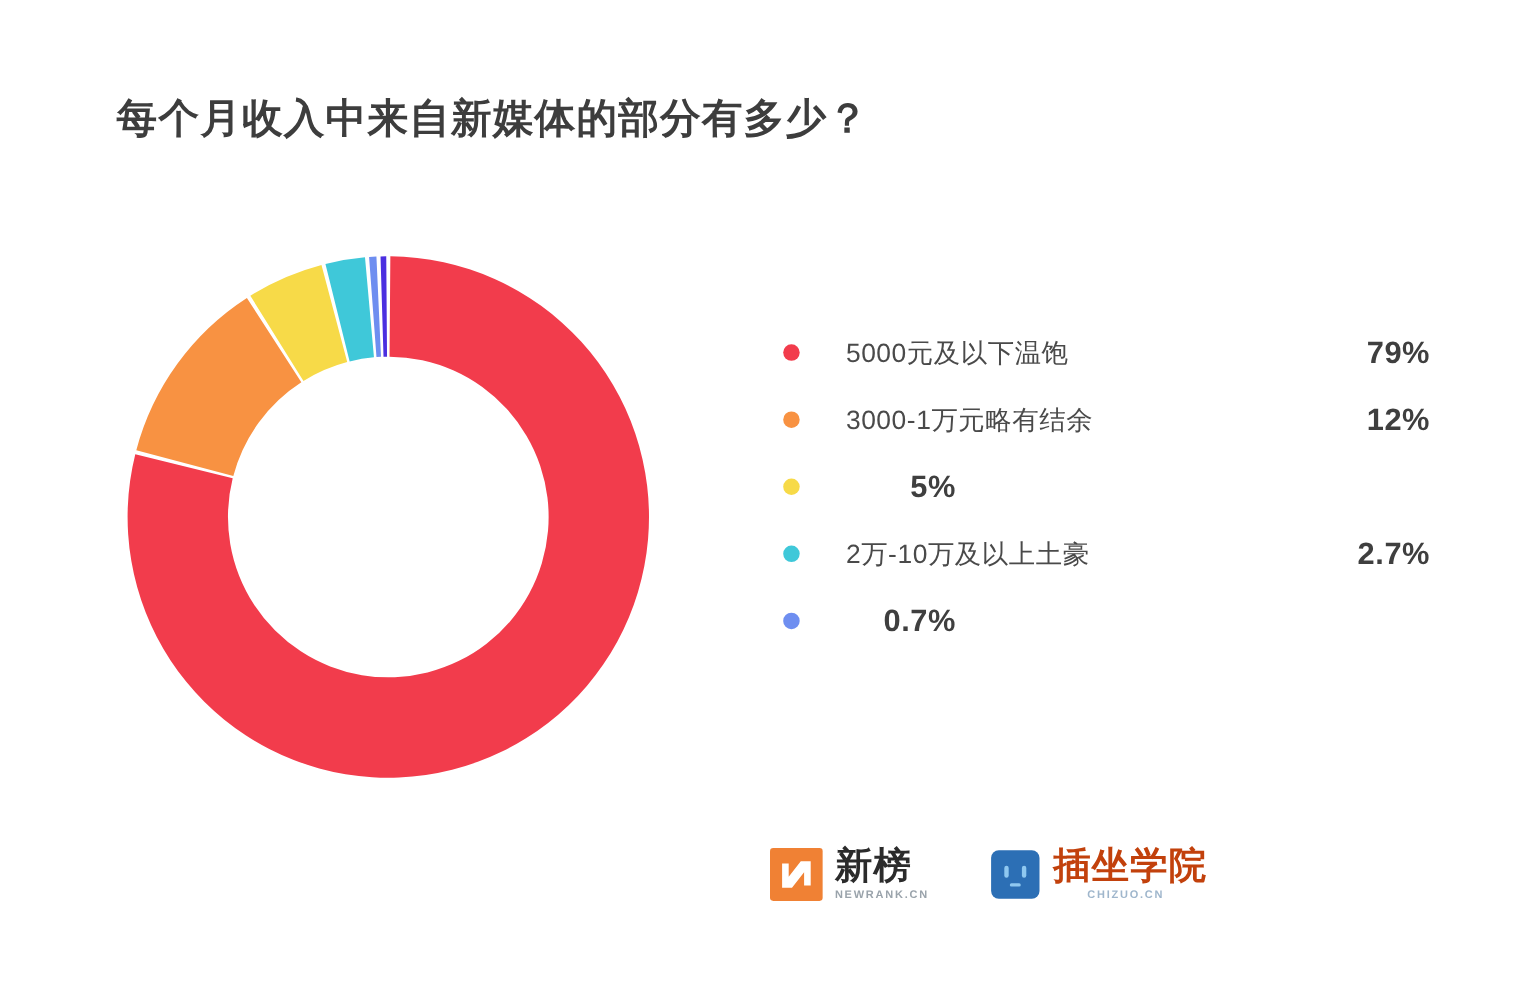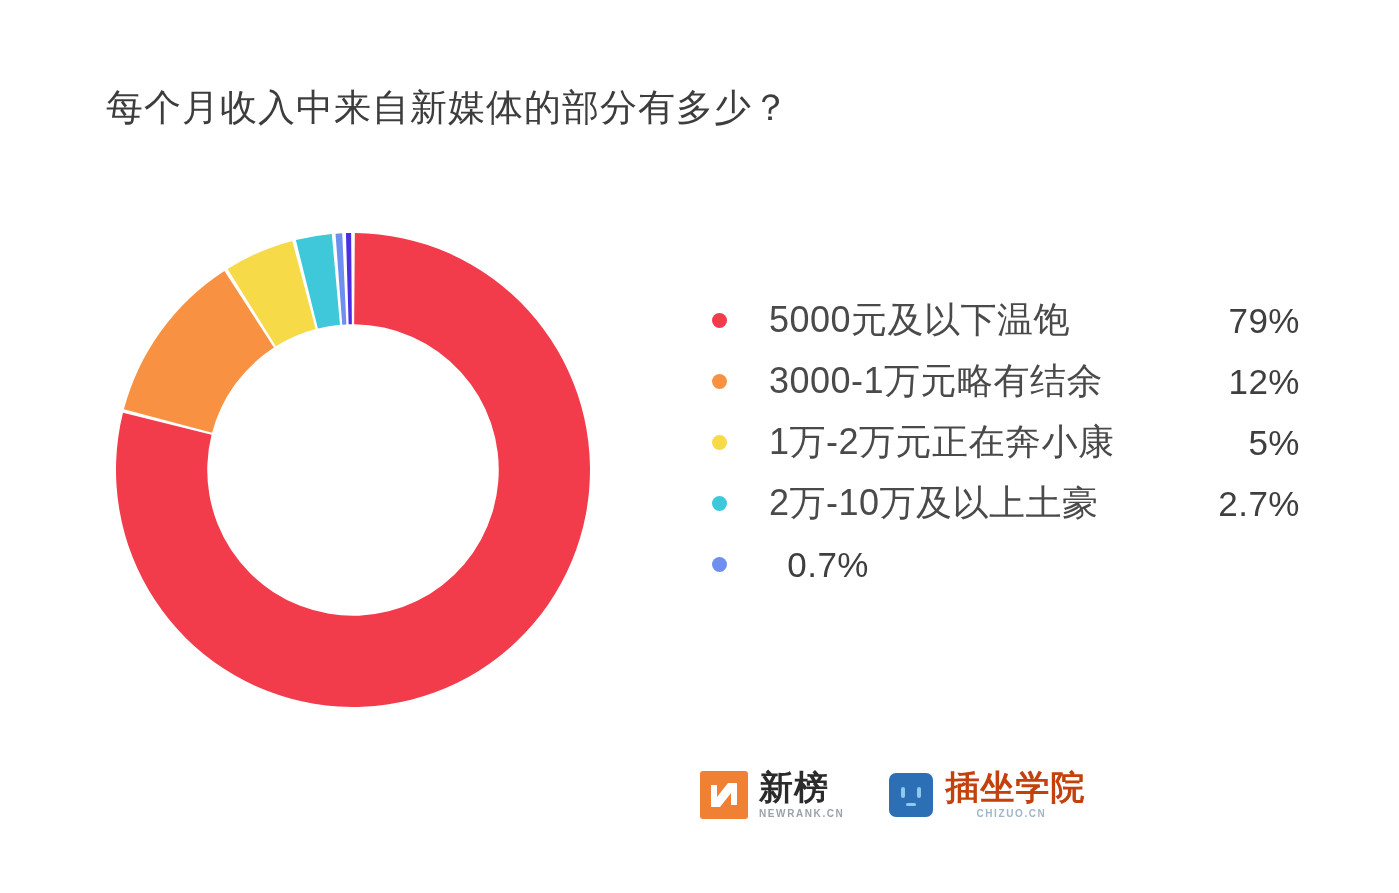--- a/index.html
+++ b/index.html
@@ -22,21 +22,21 @@
     inset: 0;
     background: #ffffff;
   }
 
   
   .chart-title {
     position: absolute;
     left: 106px;
     top: 86px;
     font-size: 37px;
-    font-weight: 400;
+    font-weight: 700;
     letter-spacing: 1px;
     color: #3d3d3d;
     white-space: nowrap;
     line-height: 1.2;
   }
 
   
   .donut-wrap {
     position: absolute;
     left: 116px;
@@ -67,44 +67,44 @@
   .legend-row:last-child { margin-bottom: 0; }
 
   .legend-dot {
     width: 15px;
     height: 15px;
     border-radius: 50%;
     flex: 0 0 auto;
     margin-right: 42px;
   }
   .legend-label {
-    font-size: 36px;
+    font-size: 24px;
     color: #4a4a4a;
     white-space: nowrap;
     letter-spacing: 0.5px;
     flex: 1 1 auto;
   }
   .legend-value {
-    font-size: 35px;
+    font-size: 28px;
     color: #3f3f3f;
-    font-weight: 400;
+    font-weight: 700;
     text-align: right;
     flex: 0 0 auto;
     min-width: 100px;
     letter-spacing: 0.5px;
   }
 
   
   .logo-bar {
     position: absolute;
     left: 700px;
     top: 770px;
     display: flex;
     align-items: center;
-    gap: 44px;
+    gap: 56px;
   }
   .logo-item {
     display: flex;
     align-items: center;
     gap: 11px;
   }
   .logo-mark {
     flex: 0 0 auto;
     display: block;
   }
@@ -173,21 +173,20 @@
     </div>
 
     <div class="legend-row">
       <span class="legend-dot" style="background: rgb(248, 146, 66);"></span>
       <span class="legend-label">3000-1万元略有结余</span>
       <span class="legend-value">12%</span>
     </div>
 
     <div class="legend-row">
       <span class="legend-dot" style="background: rgb(247, 218, 72);"></span>
-      <span class="legend-label">1万-2万元正在奔小康</span>
       <span class="legend-value">5%</span>
     </div>
 
     <div class="legend-row">
       <span class="legend-dot" style="background: rgb(63, 200, 217);"></span>
       <span class="legend-label">2万-10万及以上土豪</span>
       <span class="legend-value">2.7%</span>
     </div>
 
     <div class="legend-row">

